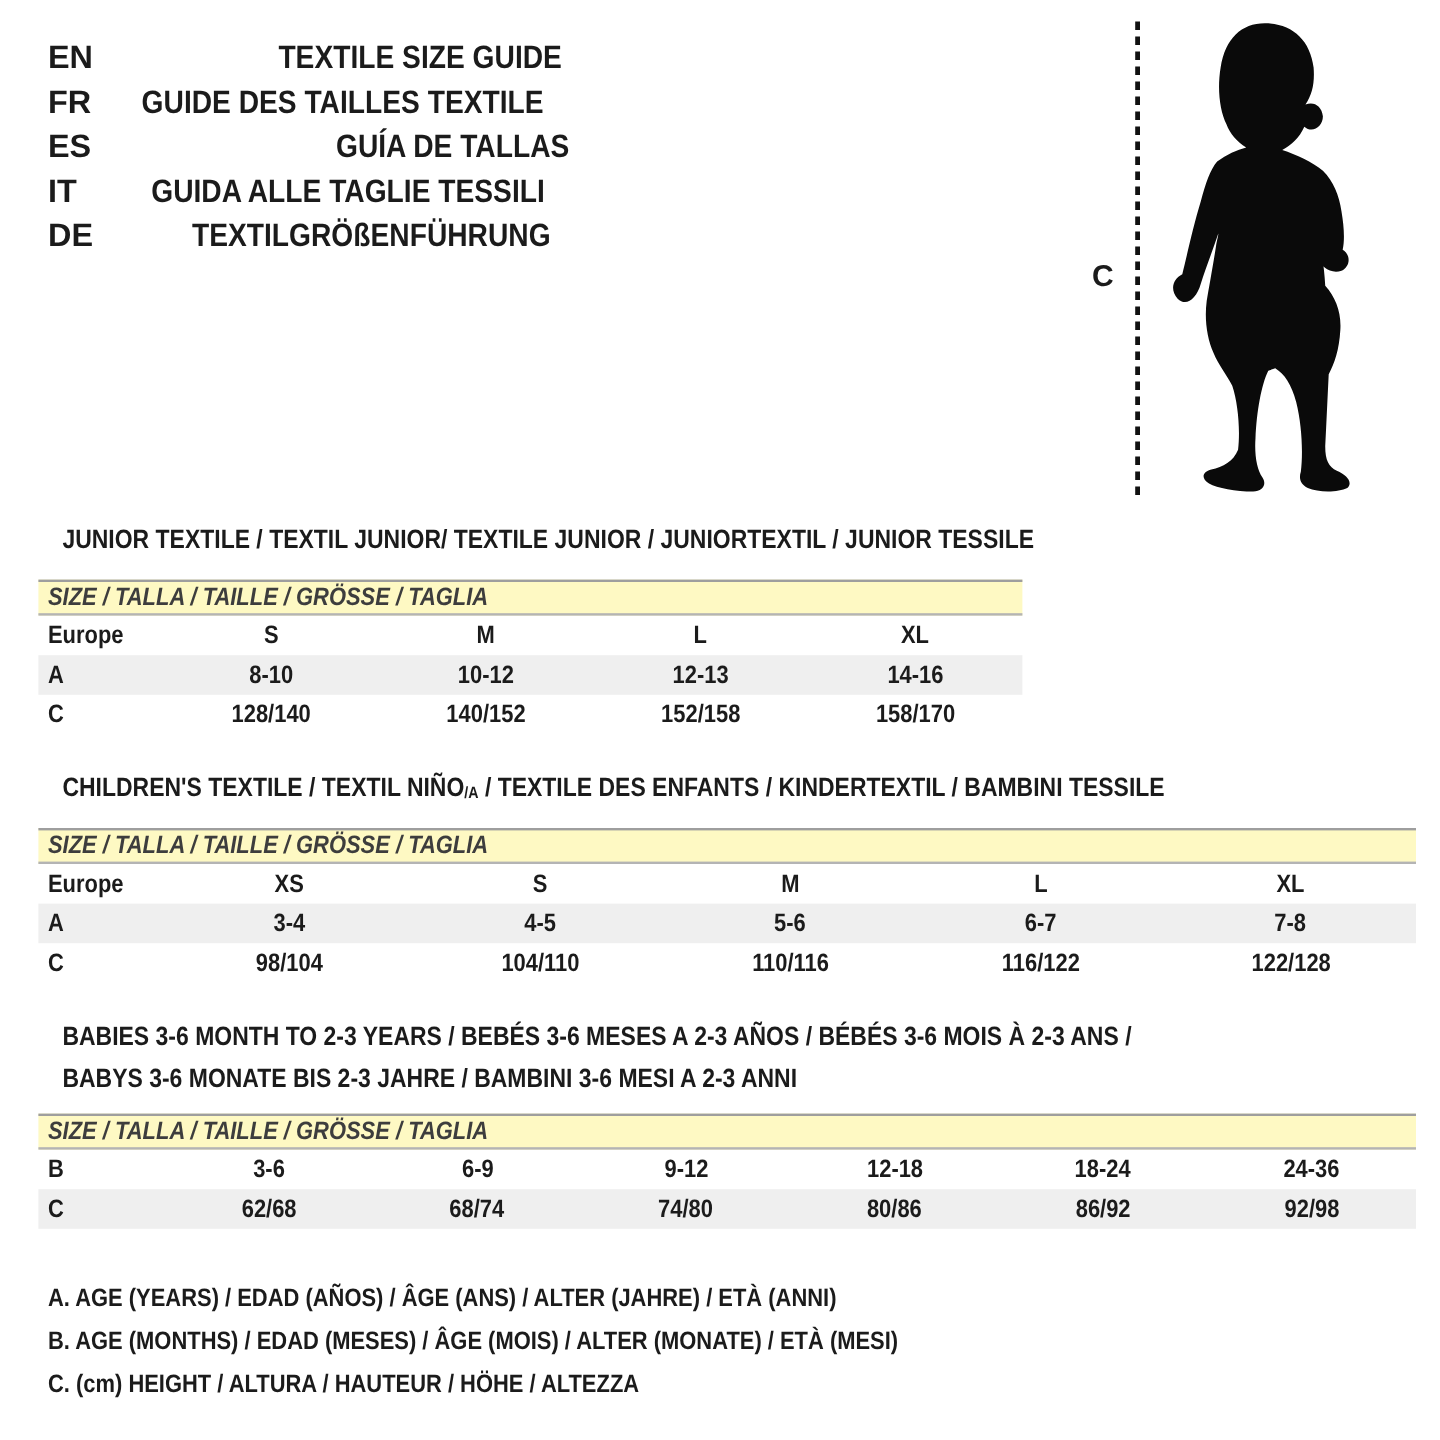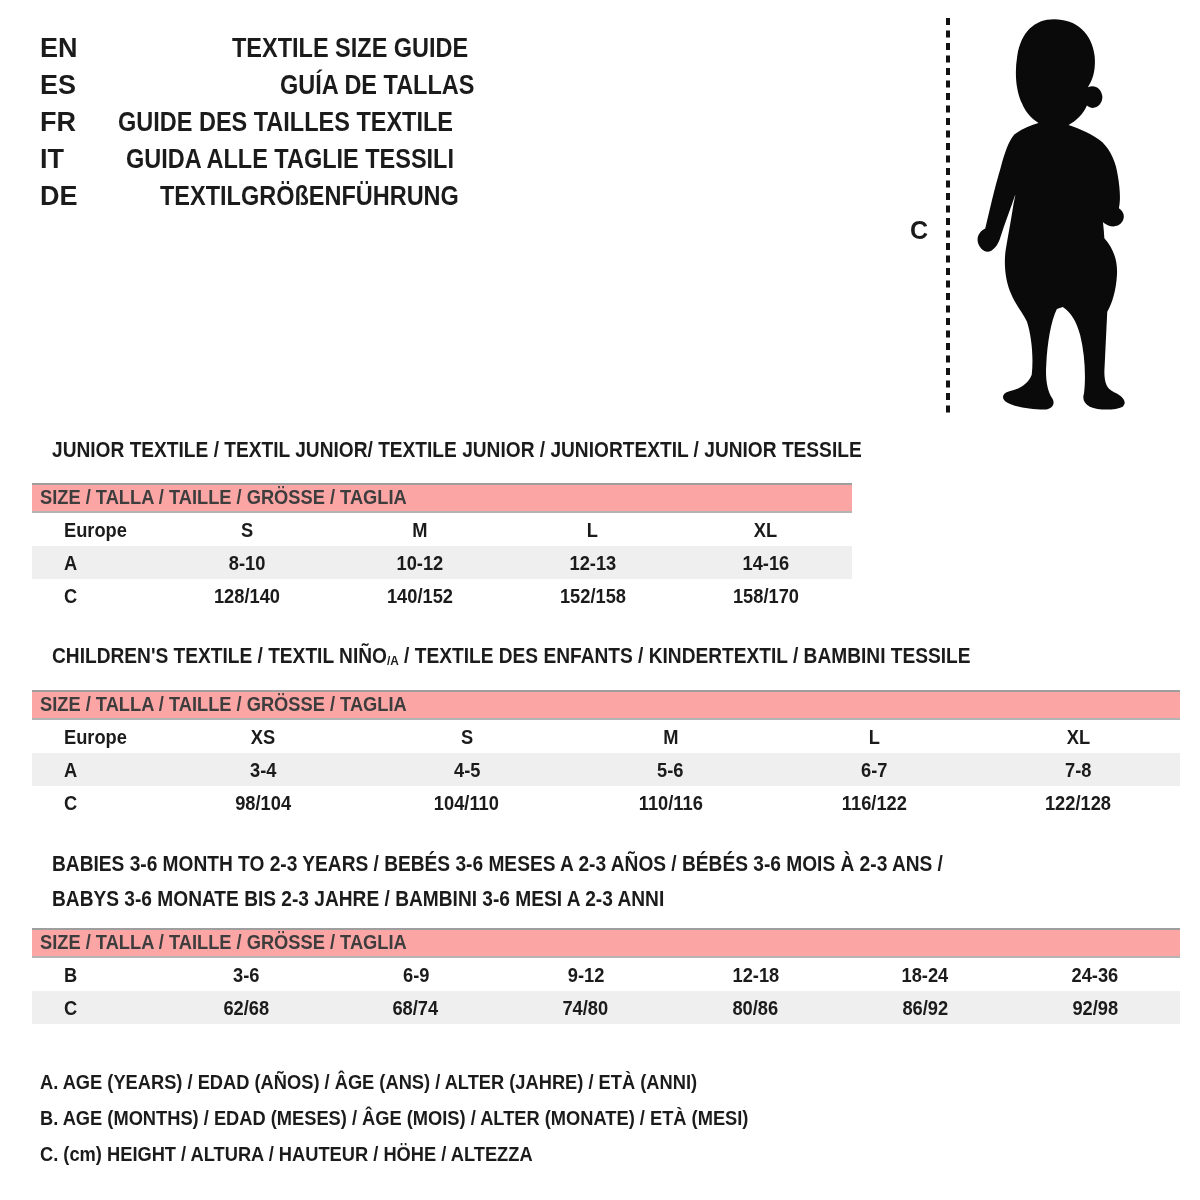--- a/index.html
+++ b/index.html
@@ -33,53 +33,55 @@
   .figure-svg { position: absolute; left: 962px; top: 12px; }
 
   
   .sec-heading { position: absolute; left: 40px; font-size: 22px; line-height: 35px; white-space: nowrap; margin-left: 12px; }
   .sec-heading sub { font-size: 0.62em; vertical-align: baseline; position: relative; top: 0.12em; }
 
   
   .tbl { position: absolute; left: 32px; }
   .tbl-bar {
     height: 26px;
-    background: #fca5a5;
+    background: #fef9c3;
     border-top: 2px solid #9e9e9e;
     border-bottom: 2px solid #b4b4b4;
     display: flex;
+    align-items: center;
     padding-left: 8px;
     font-size: 21px;
     color: #3d3d3d;
+    font-style: italic;
   }
   .tbl-row { display: flex; height: 33px; align-items: center; font-size: 21px; }
   .tbl-row.shaded { background: #efefef; }
-  .cl { width: 105px; padding-left: 8px; box-sizing: border-box; margin-left: 24px; }
+  .cl { width: 105px; padding-left: 8px; box-sizing: border-box; }
   .cd { flex: 1; text-align: center; }
 
   
   .legend { position: absolute; left: 40px; top: 1064px; font-size: 21px; line-height: 36px; }
 </style>
 </head>
 <body>
 
 <div class="canvas">
 
   <div class="lang-list">
     <div class="lang-row">
       <span class="lang-code">EN</span>
       <span class="lang-title"><span class="cond cond-l">TEXTILE SIZE GUIDE</span></span>
     </div>
     <div class="lang-row">
+      <span class="lang-code">FR</span>
+      <span class="lang-title"><span class="cond cond-l">GUIDE DES TAILLES TEXTILE</span></span>
+    </div>
+    <div class="lang-row">
       <span class="lang-code">ES</span>
       <span class="lang-title"><span class="cond cond-l">GUÍA DE TALLAS</span></span>
-    </div>
-    <div class="lang-row">
-      <span class="lang-code">FR</span>
-      <span class="lang-title"><span class="cond cond-l">GUIDE DES TAILLES TEXTILE</span></span>
     </div>
     <div class="lang-row">
       <span class="lang-code">IT</span>
       <span class="lang-title"><span class="cond cond-l">GUIDA ALLE TAGLIE TESSILI</span></span>
     </div>
     <div class="lang-row">
       <span class="lang-code">DE</span>
       <span class="lang-title"><span class="cond cond-l">TEXTILGRÖßENFÜHRUNG</span></span>
     </div>
   </div>

